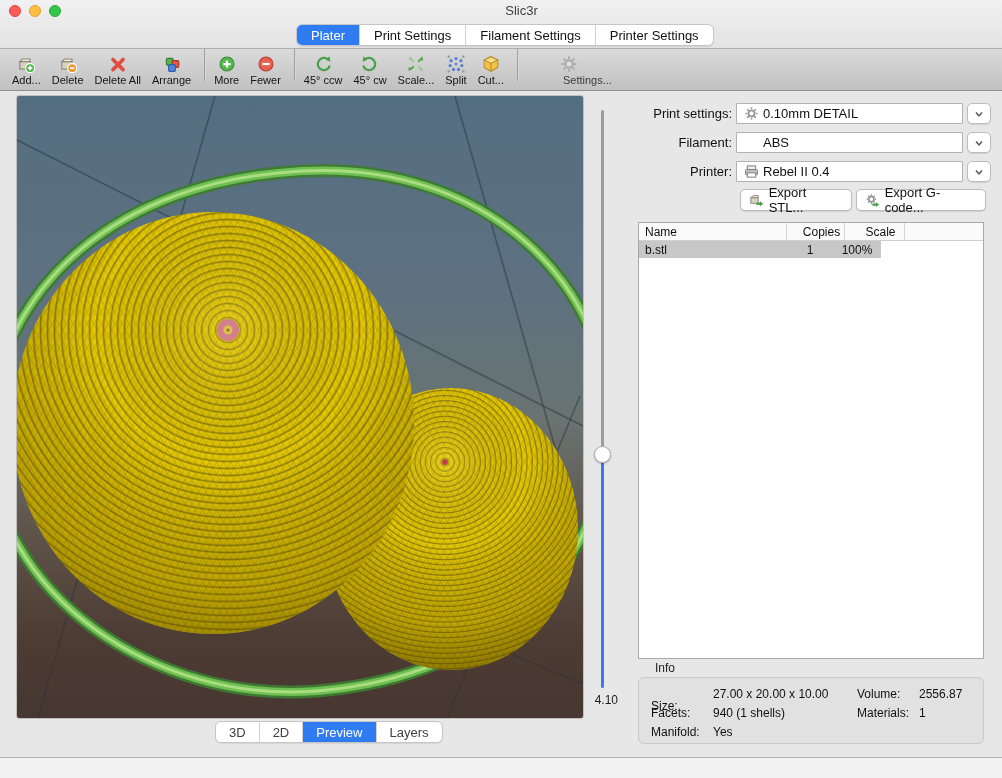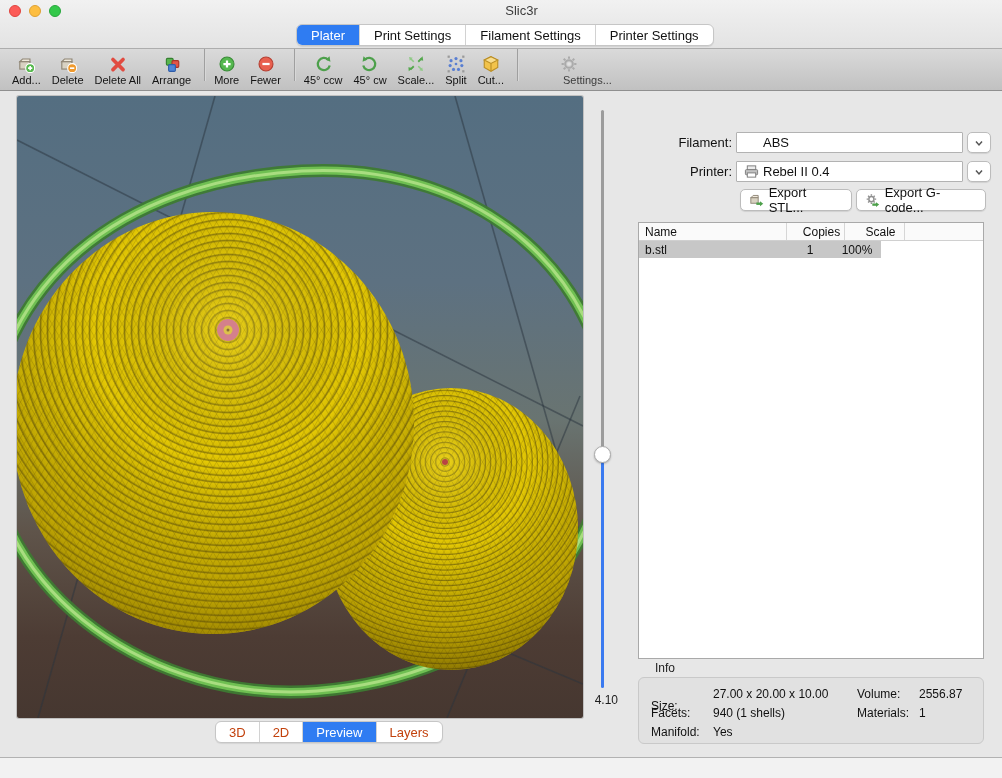--- a/index.html
+++ b/index.html
@@ -50,21 +50,21 @@
   .slider-thumb{position:absolute;left:594px;top:446px;width:17px;height:17px;
     background:#fff;border:1px solid #ababab;border-radius:50%;
     box-shadow:0 1px 2px rgba(0,0,0,.25);}
   .slider-value{position:absolute;left:584px;top:693px;width:34px;text-align:right;
     font-size:12px;color:#1c1c1c;}
   
   .view-tabs{position:absolute;left:215px;top:721px;height:22px;display:flex;
     background:#fff;border:1px solid #c6c6c6;border-radius:6px;overflow:hidden;
     box-shadow:0 1px 1px rgba(0,0,0,.08);}
   .view-tab{display:flex;align-items:center;justify-content:center;padding:0 13px;
-    font-size:13px;color:#c2410c;border-right:1px solid #d2d2d2;cursor:default;}
+    font-size:13px;color:#404040;border-right:1px solid #d2d2d2;cursor:default;}
   .view-tab:last-child{border-right:none;}
   .view-tab.selected{background:#2f7cf2;color:#fff;}
   
   .sidebar{position:absolute;left:620px;top:96px;width:372px;height:650px;}
   .sb-row{position:absolute;height:21px;display:flex;align-items:center;}
   .sb-label{position:absolute;width:112px;text-align:right;font-size:13px;color:#111;
     line-height:21px;}
   .sb-field{position:absolute;left:116px;width:227px;height:21px;background:#fff;
     border:1px solid #b2b2b2;border-radius:1px;display:flex;align-items:center;
     padding:0 4px 0 7px;font-size:13px;color:#111;}
@@ -353,20 +353,43 @@
 
   <div class="view-tabs">
     <div class="view-tab">3D</div>
     <div class="view-tab">2D</div>
     <div class="view-tab selected">Preview</div>
     <div class="view-tab">Layers</div>
   </div>
 
   <div class="sidebar">
 
+    <div class="sb-row" style="top:7px;left:0;width:372px;">
+      <span class="sb-label">Print settings:</span>
+      <div class="sb-field">
+        <span class="f-ico">
+          <svg width="15" height="15" viewBox="0 0 16 16">
+            <g stroke="#8f8f8f" fill="none">
+              <circle cx="8" cy="8" r="3.2" stroke-width="1.8"></circle>
+              <g stroke-width="1.8">
+                <path d="M8 1.6 V3.4 M8 12.6 V14.4 M1.6 8 H3.4 M12.6 8 H14.4"></path>
+                <path d="M3.5 3.5 L4.9 4.9 M11.1 11.1 L12.5 12.5 M12.5 3.5 L11.1 4.9 M4.9 11.1 L3.5 12.5"></path>
+              </g>
+            </g>
+            <circle cx="8" cy="8" r="1.5" fill="#fff"></circle>
+          </svg>
+        </span>
+        <span>0.10mm DETAIL</span>
+      </div>
+      <div class="sb-chevbtn">
+        <svg width="12" height="12" viewBox="0 0 16 16">
+          <path d="M4 6 L8 10.5 L12 6" stroke="#555" stroke-width="2" fill="none"></path>
+        </svg>
+      </div>
+    </div>
 
     <div class="sb-row" style="top:36px;left:0;width:372px;">
       <span class="sb-label">Filament:</span>
       <div class="sb-field">
         <span class="f-ico"></span>
         <span>ABS</span>
       </div>
       <div class="sb-chevbtn">
         <svg width="12" height="12" viewBox="0 0 16 16">
           <path d="M4 6 L8 10.5 L12 6" stroke="#555" stroke-width="2" fill="none"></path>

